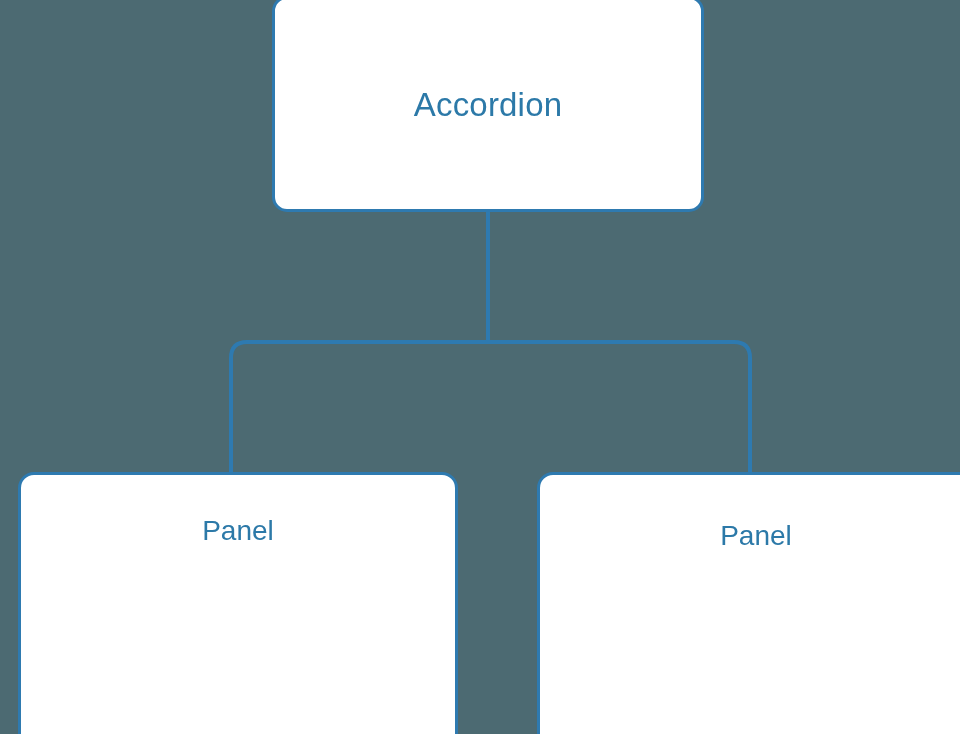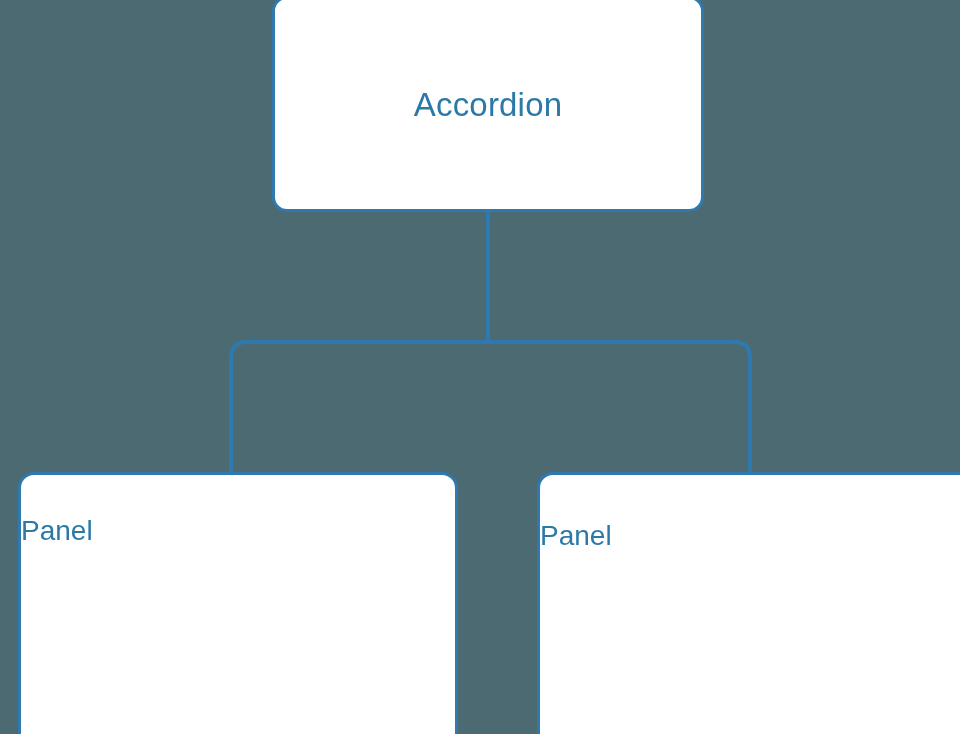--- a/index.html
+++ b/index.html
@@ -74,21 +74,21 @@
     top: 472px;
     width: 438px;
     height: 280px;
   }
 
   .panel-title {
     position: absolute;
     top: 42px;
     left: 0;
     width: 100%;
-    text-align: left;
+    text-align: center;
     color: #2c79a8;
     font-size: 28px;
     font-weight: 400;
     line-height: 1;
   }
 
   #node-panel-right .panel-title {
     top: 47px;
   }
 </style>

